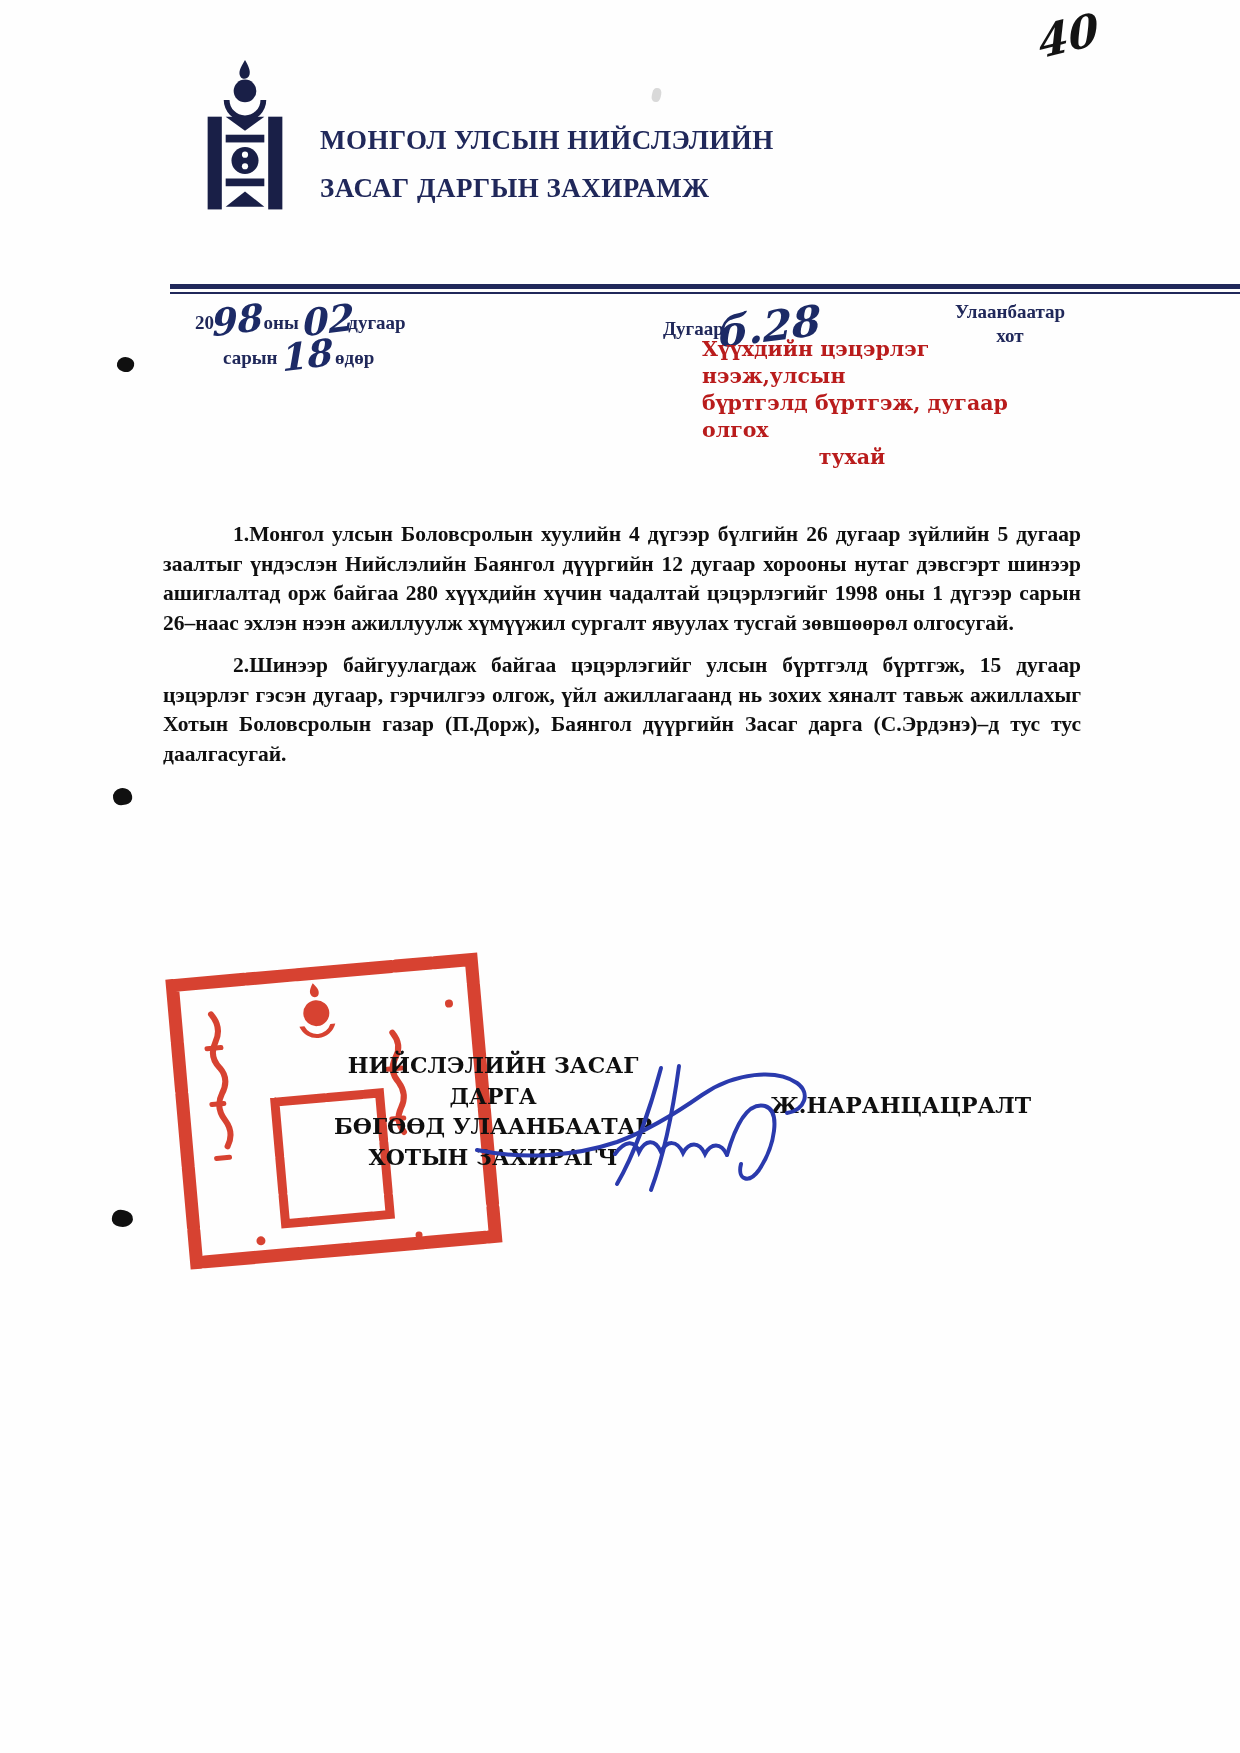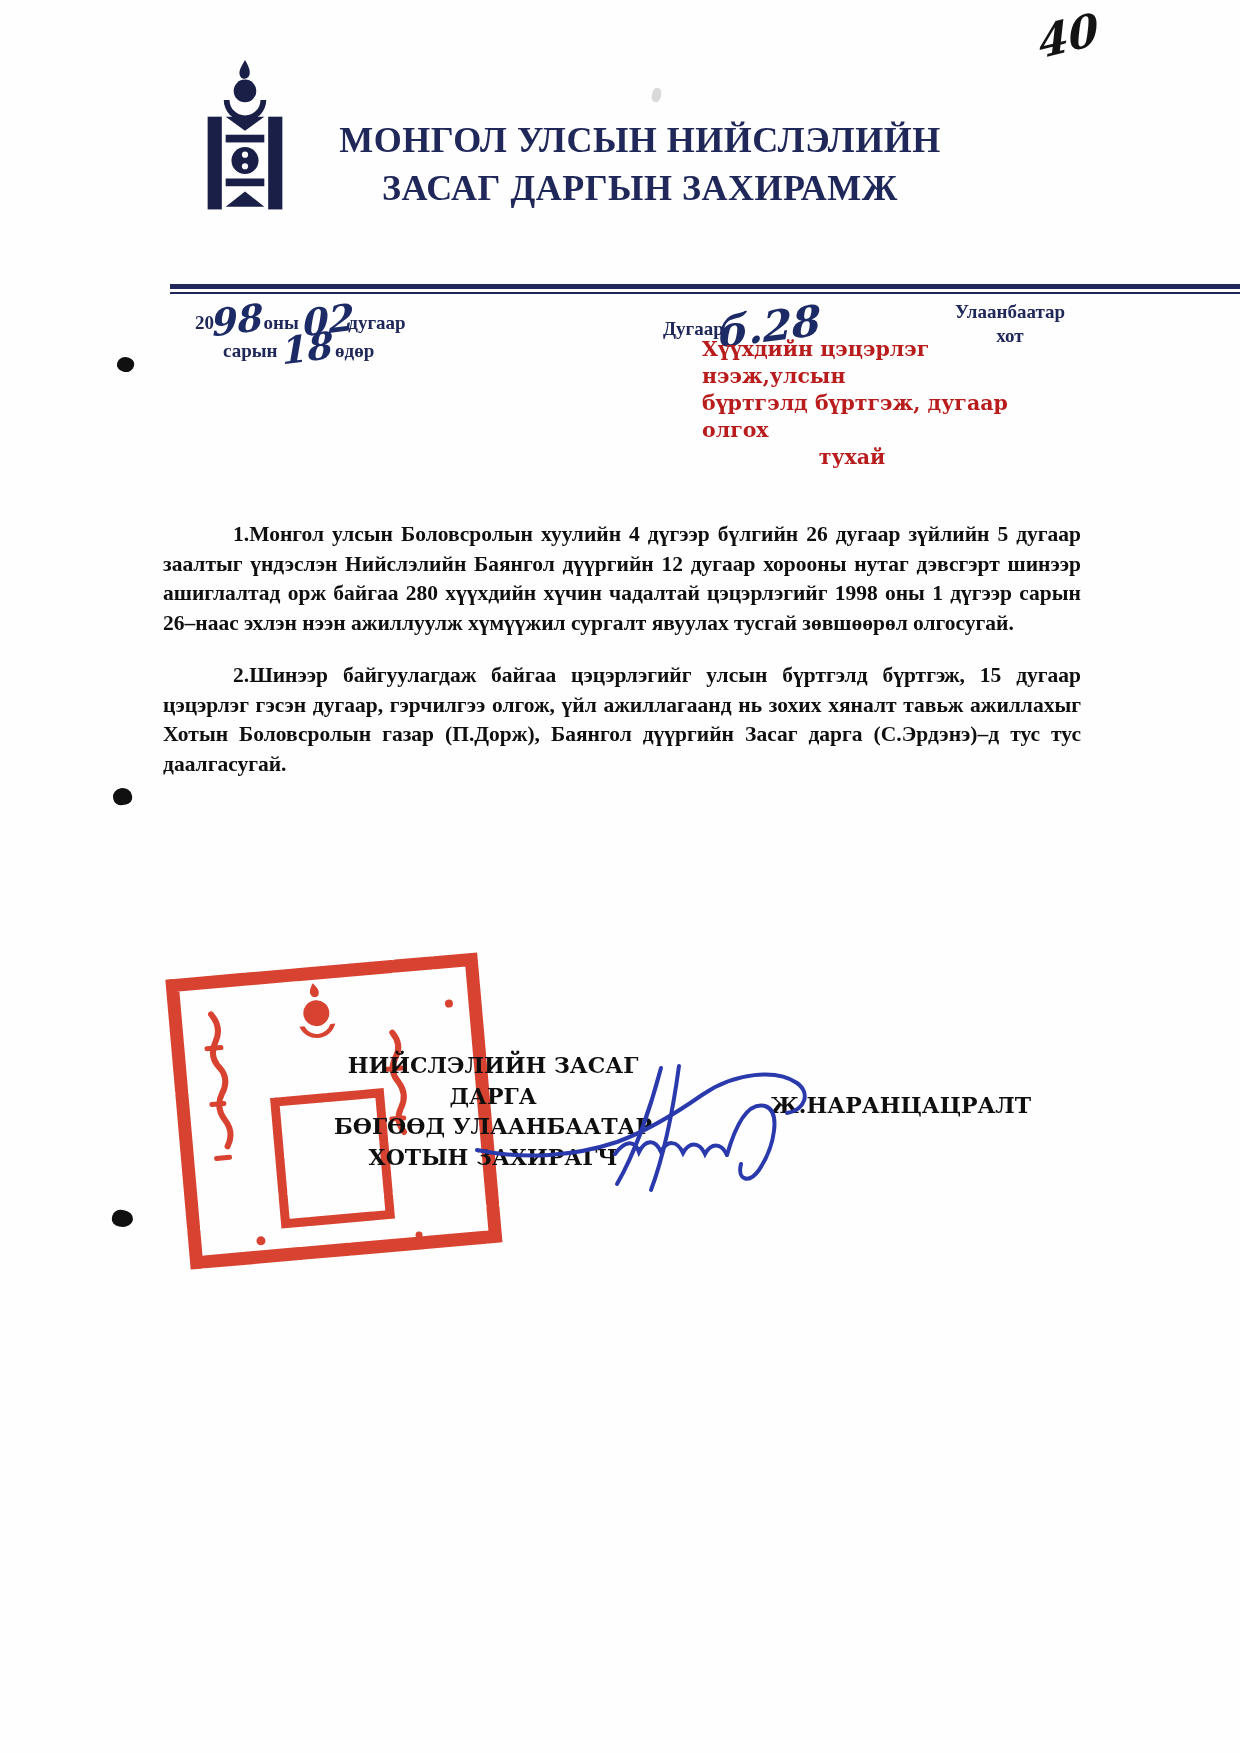--- a/index.html
+++ b/index.html
@@ -19,42 +19,42 @@
     font-size:44px;color:#131313;
     transform:rotate(-14deg) skewX(-10deg);
   }
 
   
   .emblem{position:absolute;left:205px;top:60px;width:80px;height:152px;}
 
   
   .title{
     position:absolute;left:320px;top:116px;width:640px;
-    text-align:center;font-weight:700;font-size:36px;line-height:48px;
+    text-align:left;font-weight:700;font-size:27px;line-height:48px;
     color:var(--header-navy,#20285a);letter-spacing:.5px;
     font-family:"Liberation Serif","DejaVu Serif",serif;
   }
 
   
   .rule{position:absolute;left:170px;top:284px;width:1070px;}
   .rule .r1{height:5px;background:var(--header-navy,#1a2040);}
   .rule .r2{height:2px;background:var(--header-navy,#1a2040);margin-top:3px;}
 
   .printed{
     font-family:"Liberation Serif","DejaVu Serif",serif;
     font-weight:700;font-size:19px;color:var(--header-navy,#27316e);
   }
   .hw{
     font-family:"DejaVu Serif",serif;font-style:italic;font-weight:700;
     color:var(--handwriting-ink,#1c2a66);display:inline-block;line-height:1;
     transform:rotate(-7deg) skewX(-6deg);
   }
   .date-block{position:absolute;left:195px;top:298px;}
   .date-row{display:flex;align-items:baseline;height:26px;}
-  .date-row.second{margin-left:28px;margin-top:2px;}
+  .date-row.second{margin-left:28px;margin-top:9px;}
   .hw-num{font-size:37px;margin:0 0 0 -2px;position:relative;top:4px;}
   .hw-num.month{margin-left:4px;margin-right:-6px;}
   .hw-num.day{margin-left:4px;margin-right:2px;}
 
   .number-block{position:absolute;left:663px;top:300px;display:flex;align-items:baseline;}
   .hw-docnum{font-size:42px;margin-left:-6px;position:relative;top:6px;}
 
   .city-block{
     position:absolute;left:942px;top:300px;width:136px;text-align:center;
     line-height:24px;
@@ -75,21 +75,21 @@
   }
   .subject .l3{text-align:center;width:300px;}
 
   
   .body-text{position:absolute;left:163px;top:520px;width:918px;}
   .body-text p{
     margin:0;text-align:justify;text-indent:70px;
     font-weight:700;font-size:21.5px;line-height:29.5px;color:#0f0f0f;
     font-family:"Liberation Serif","DejaVu Serif",serif;
   }
-  .body-text p + p{margin-top:23px;}
+  .body-text p + p{margin-top:13px;}
 
   
   .stamp{position:absolute;left:158px;top:942px;width:352px;height:340px;
     mix-blend-mode:multiply;opacity:.92;z-index:1;}
 
   
   .sig-title{
     position:absolute;left:303px;top:1050px;width:380px;z-index:2;
     font-weight:700;font-size:22px;line-height:30.5px;color:#0f0f0f;text-align:center;
   }

